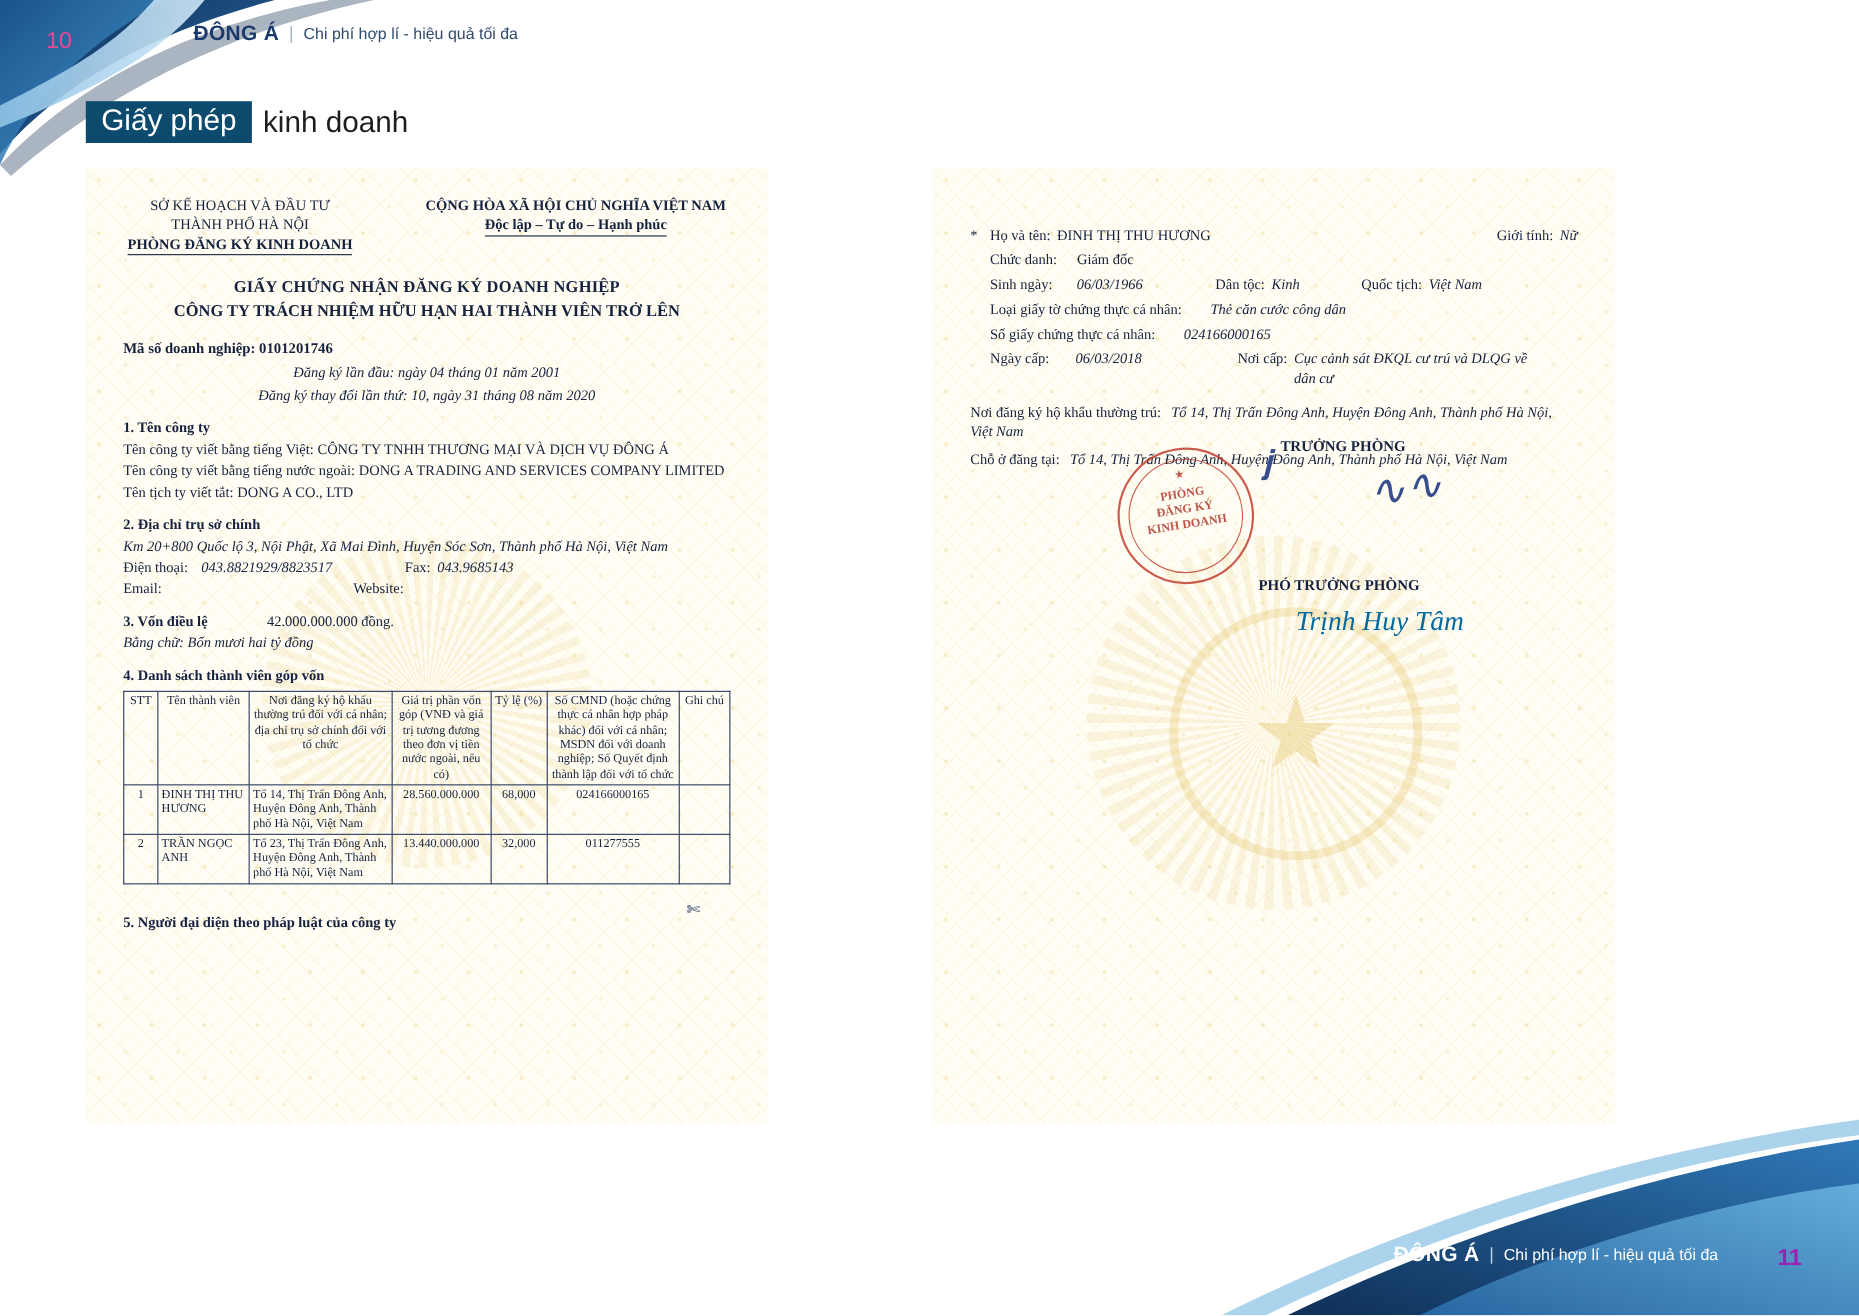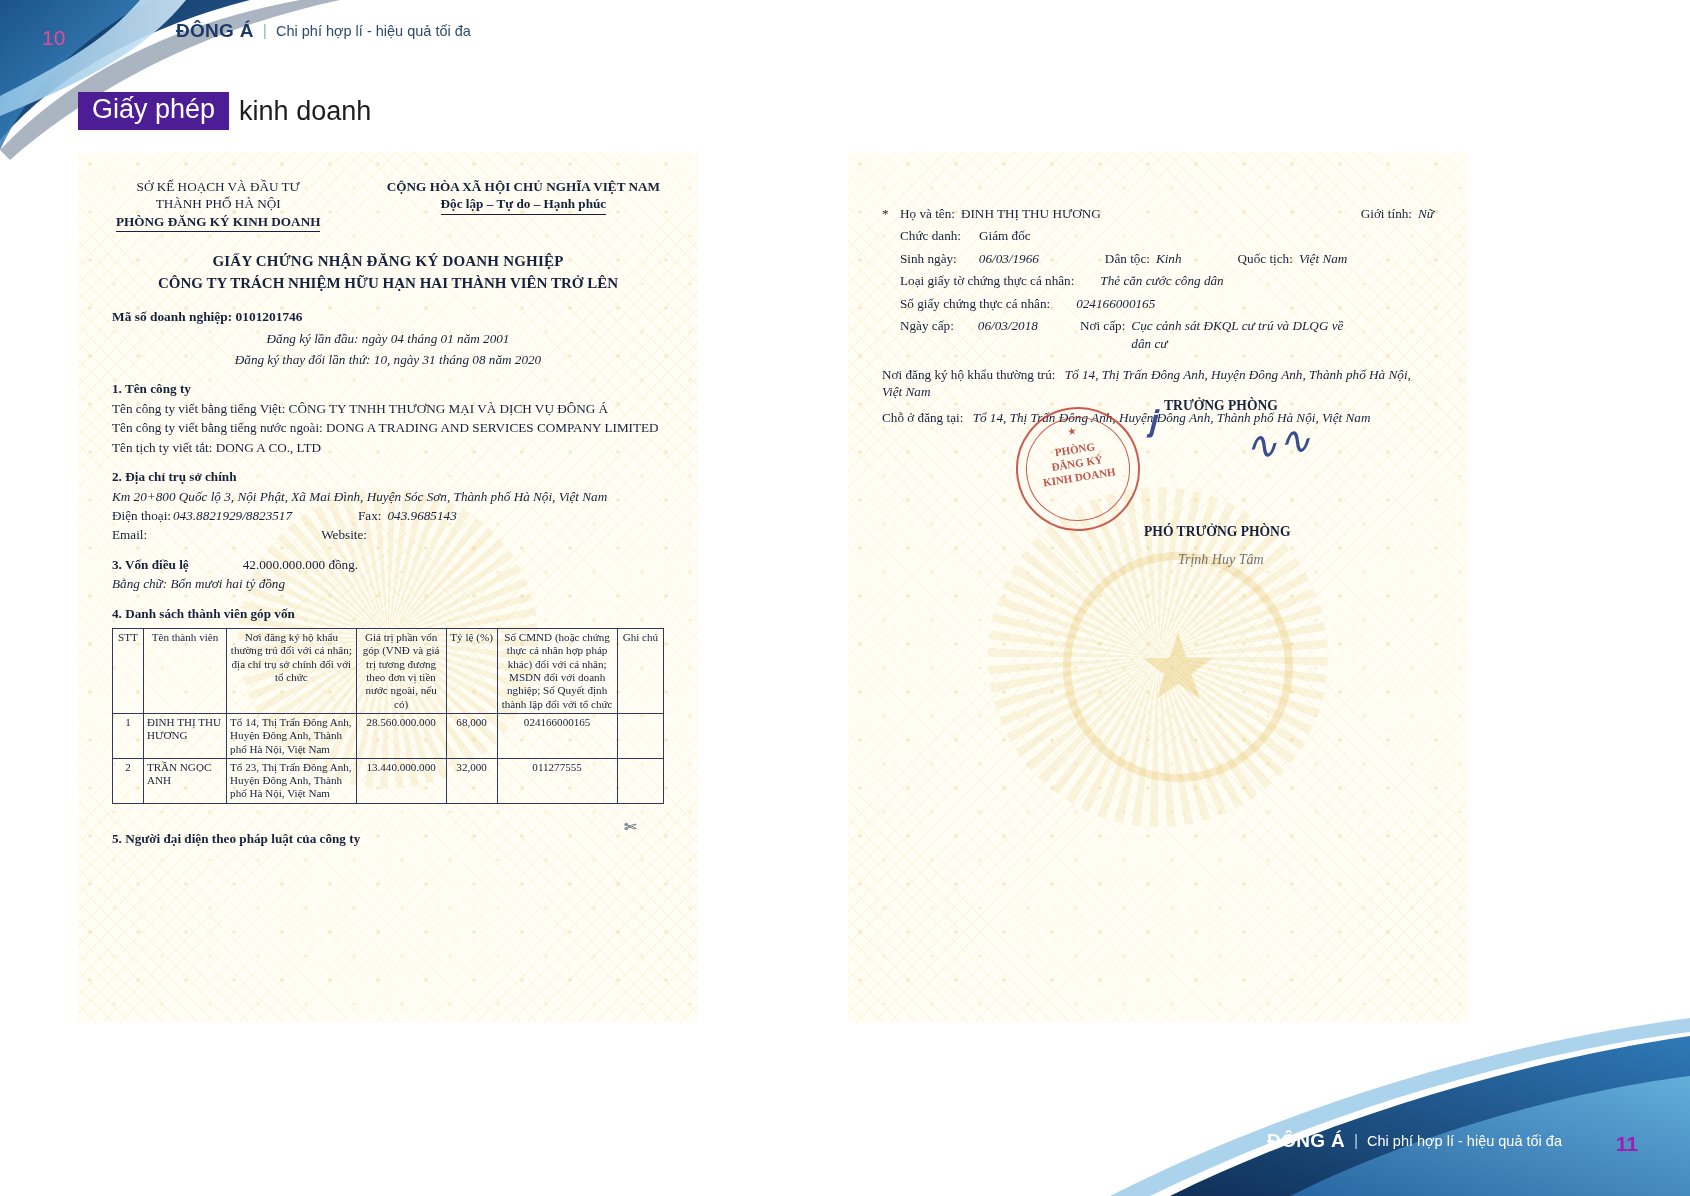--- a/index.html
+++ b/index.html
@@ -61,21 +61,21 @@
   }
 
   
   .section-title {
     position: absolute;
     left: 78px; top: 92px;
     display: flex;
     align-items: center;
   }
   .title-badge {
-    background: #4c1d95;
+    background: #0c4a6e;
     color: #ffffff;
     font-size: 27px;
     padding: 4px 14px 7px 14px;
     line-height: 1;
   }
   .title-rest {
     color: #1d1d1b;
     font-size: 27px;
     margin-left: 10px;
     line-height: 1;
@@ -221,22 +221,22 @@
     position: absolute;
     font-weight: bold;
     font-family: "Liberation Serif", serif;
     color: #15213d;
     font-size: 13.6px;
   }
   .sig-script {
     position: absolute;
     font-family: "Liberation Serif", serif;
     font-style: italic;
-    color: #737373;
-    font-size: 14px;
+    color: #0369a1;
+    font-size: 25px;
     text-align: center;
   }
   .sig-ink {
     position: absolute;
     color: #16307d;
     font-family: "Liberation Serif", serif;
     font-style: italic;
     font-size: 30px;
     opacity: .85;
     pointer-events: none;
@@ -365,21 +365,21 @@
     </div>
     <div class="p">
       <span>Tên tịch ty viết tắt:</span>
       <span>DONG A CO., LTD</span>
     </div>
 
     <div class="sec-head">2. Địa chỉ trụ sở chính</div>
     <div class="p ital">Km 20+800 Quốc lộ 3, Nội Phật, Xã Mai Đình, Huyện Sóc Sơn, Thành phố Hà Nội, Việt Nam</div>
     <div class="p" style="display:flex;">
       <span>Điện thoại:</span>
-      <span class="ital" style="margin-left:2px;">043.8821929/8823517</span>
+      <span class="ital" style="margin-left:12px;">043.8821929/8823517</span>
       <span style="margin-left:66px;">Fax:</span>
       <span class="ital" style="margin-left:6px;">043.9685143</span>
     </div>
     <div class="p" style="display:flex;">
       <span>Email:</span>
       <span class="ital" style="margin-left:6px;"></span>
       <span style="margin-left:168px;">Website:</span>
       <span class="ital" style="margin-left:6px;"></span>
     </div>
 
@@ -478,21 +478,21 @@
     <div class="r-line">
       <span style="width:18px;"></span>
       <span class="r-lab">Số giấy chứng thực cá nhân:</span>
       <span class="r-val" style="margin-left:26px;">024166000165</span>
     </div>
 
     <div class="r-line" style="align-items:flex-start;">
       <span style="width:18px;"></span>
       <span class="r-lab">Ngày cấp:</span>
       <span class="r-val" style="margin-left:24px;">06/03/2018</span>
-      <span class="r-lab" style="margin-left:42px;">Nơi cấp:</span>
+      <span class="r-lab" style="margin-left:87px;">Nơi cấp:</span>
       <span class="r-val" style="max-width:230px;">Cục cảnh sát ĐKQL cư trú và DLQG về dân cư</span>
     </div>
 
     <div class="r-line" style="display:block; margin-top:14px;">
       <span class="r-lab">Nơi đăng ký hộ khẩu thường trú:</span>
       <span class="ital" style="margin-left:6px;">Tổ 14, Thị Trấn Đông Anh, Huyện Đông Anh, Thành phố Hà Nội, Việt Nam</span>
     </div>
 
     <div class="r-line" style="display:block; margin-top:8px;">
       <span class="r-lab">Chỗ ở đăng tại:</span>

